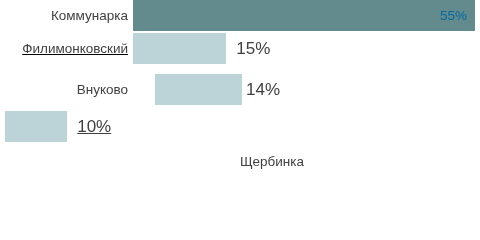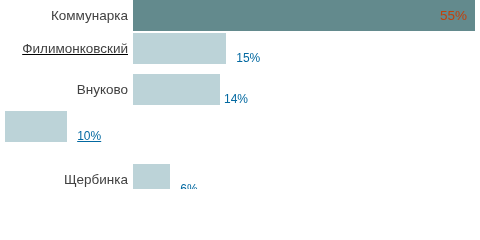--- a/index.html
+++ b/index.html
@@ -49,32 +49,31 @@
     top: 0;
     height: 31px;
     box-sizing: border-box;
   }
   .val-inside {
     position: absolute;
     top: 0;
     height: 31px;
     line-height: 31px;
     font-size: 13.5px;
-    color: #c2410c;
+    color: #0369a1;
     white-space: nowrap;
   }
   .val-outside {
     position: absolute;
     top: 0;
     height: 31px;
     line-height: 31px;
-    font-size: 12px;
-    color: #0369a1;
+    font-size: 17px;
+    color: #404040;
     white-space: nowrap;
-    margin-top: 10px;
   }
 </style>
 </head>
 <body>
 
 <div id="chart-root">
 
   <div class="bar-row" style="top:1px;">
     <div class="cat-label">Коммунарка</div>
     <div class="bar-track">
@@ -84,36 +83,36 @@
   </div>
 
   <div class="bar-row" style="top:34px;text-decoration:underline;">
     <div class="cat-label">Филимонковский</div>
     <div class="bar-track">
       <div class="bar-fill" style="width: 93.2727px; background: rgb(188, 211, 216);"></div>
       <div class="val-outside" style="left: 103.273px;">15%</div>
     </div>
   </div>
 
-  <div class="bar-row" style="top:75px;">
+  <div class="bar-row" style="top:75px;gap:22px;">
     <div class="cat-label">Внуково</div>
     <div class="bar-track">
       <div class="bar-fill" style="width: 87.0545px; background: rgb(188, 211, 216);"></div>
       <div class="val-outside" style="left: 91px;">14%</div>
     </div>
   </div>
 
   <div class="bar-row" style="top:112px;">
     <div class="bar-track">
       <div class="bar-fill" style="width: 62.1818px; background: rgb(188, 211, 216);"></div>
       <div class="val-outside" style="left: 72.1818px; text-decoration: underline;">10%</div>
     </div>
   </div>
 
-  <div class="bar-row" style="top:165px;">
+  <div class="bar-row" style="top:146px;flex-direction:column;">
     <div class="cat-label">Щербинка</div>
     <div class="bar-track">
       <div class="bar-fill" style="width: 37.3091px; background: rgb(188, 211, 216);"></div>
       <div class="val-outside" style="left: 47.3091px;">6%</div>
     </div>
   </div>
 
 </div>
 
 </body></html>

